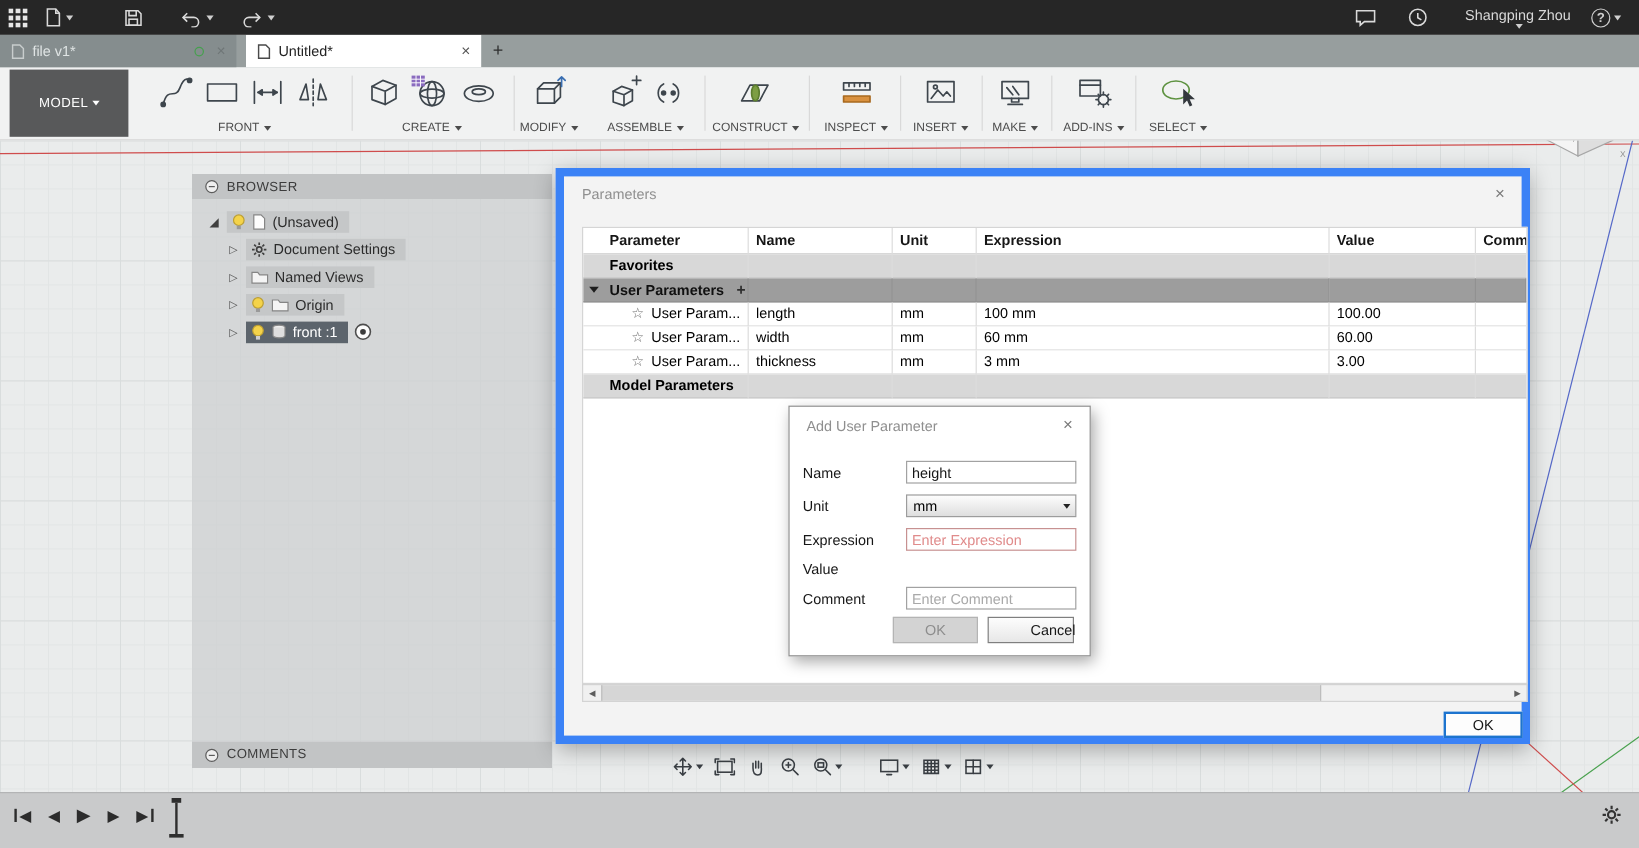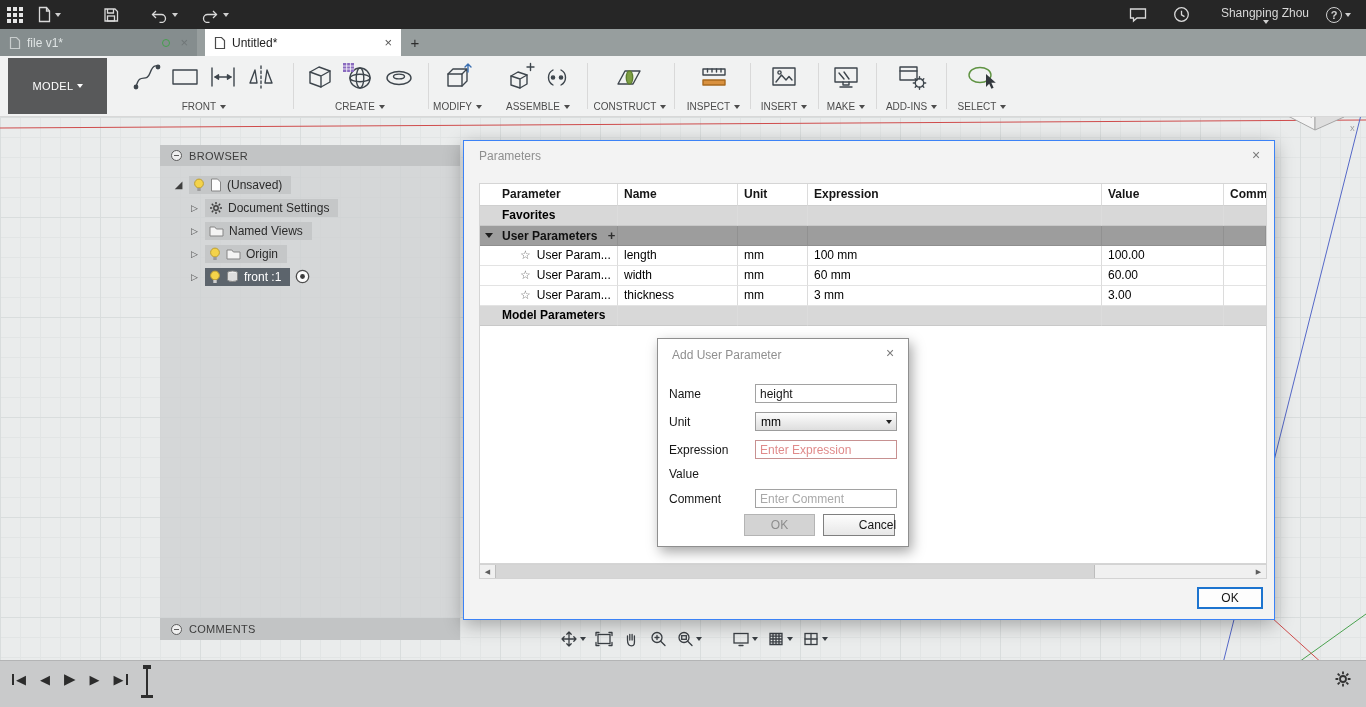--- a/index.html
+++ b/index.html
@@ -53,21 +53,21 @@
   .circle-minus { width:11px; height:11px; border:1px solid #5c5c5c; border-radius:50%; position:relative; background:#efefef; }
   .circle-minus::after { content:""; position:absolute; left:2px; top:4px; width:5px; height:1px; background:#5c5c5c; }
   #b-body { position:absolute; left:0; top:21px; right:0; bottom:22px; background:rgba(206,209,210,.78); padding-top:7px; }
   .b-row { display:flex; align-items:center; height:23px; gap:5px; }
   .b-exp { width:11px; text-align:center; color:#4f4f4f; font-size:9px; flex:none; }
   .b-pill { display:flex; align-items:center; gap:5px; background:#c5c7c8; padding:2px 9px 2px 4px; }
   .b-pill.selected { background:#5c646c; color:#fff; }
   .b-footer { position:absolute; left:0; bottom:0; right:0; height:22px; background:#c2c4c5; display:flex; align-items:center; gap:7px; padding-left:11px; font-size:11px; color:#3c3c3c; letter-spacing:.3px; }
 
   
-  #params { position:absolute; left:463px; top:140px; width:812px; height:480px; background:#f3f3f3; border:1px solid #3b82f6; box-shadow:0 5px 18px rgba(0,0,0,.30); z-index:50; }
+  #params { position:absolute; left:463px; top:140px; width:812px; height:480px; background:#f3f3f3; border:7px solid #3b82f6; box-shadow:0 5px 18px rgba(0,0,0,.30); z-index:50; }
   .p-title { position:absolute; left:15px; top:8px; font-size:12px; color:#8f8f8f; }
   .dlg-close { position:absolute; right:10px; top:6px; font-size:14px; color:#7a7a7a; width:16px; text-align:center; }
   #p-table { position:absolute; left:15px; top:42px; width:788px; height:381px; background:#fff; border:1px solid #d5d5d5; overflow:hidden; }
   .p-row { display:grid; grid-template-columns:138px 120px 70px 294px 122px 1fr; }
   .p-cell { border-right:1px solid #dcdcdc; border-bottom:1px solid #e3e3e3; height:20px; line-height:19px; font-size:12px; padding:0 6px; white-space:nowrap; overflow:hidden; position:relative; }
   .p-head .p-cell { height:22px; line-height:21px; font-weight:bold; color:#161616; border-bottom:1px solid #cfcfcf; }
   .p-cell:last-child { border-right:none; }
   .p-row.sec .p-cell { background:#d8d8d8; border-bottom:1px solid #c9c9c9; }
   .p-row.sec .c1 { font-weight:bold; }
   .p-row.sel .p-cell { background:#9d9d9d; border-bottom:1px solid #8f8f8f; border-right:1px solid #919191; }

